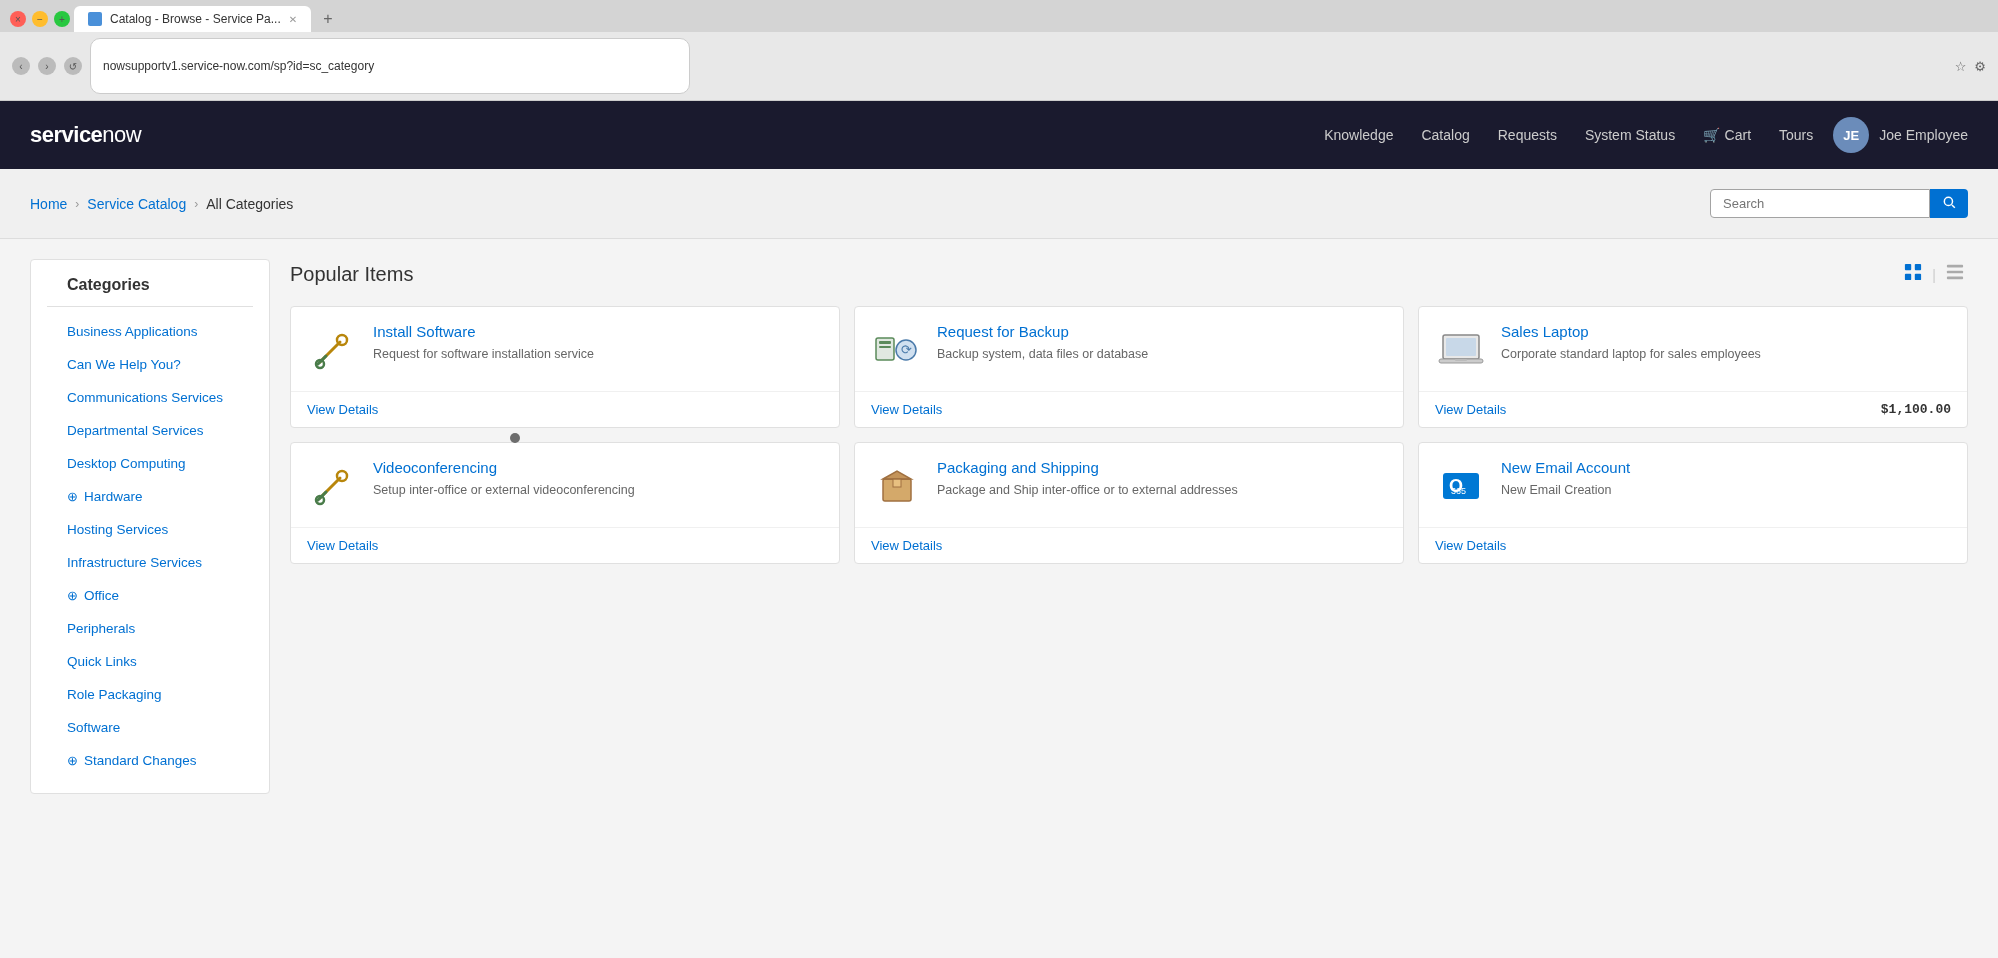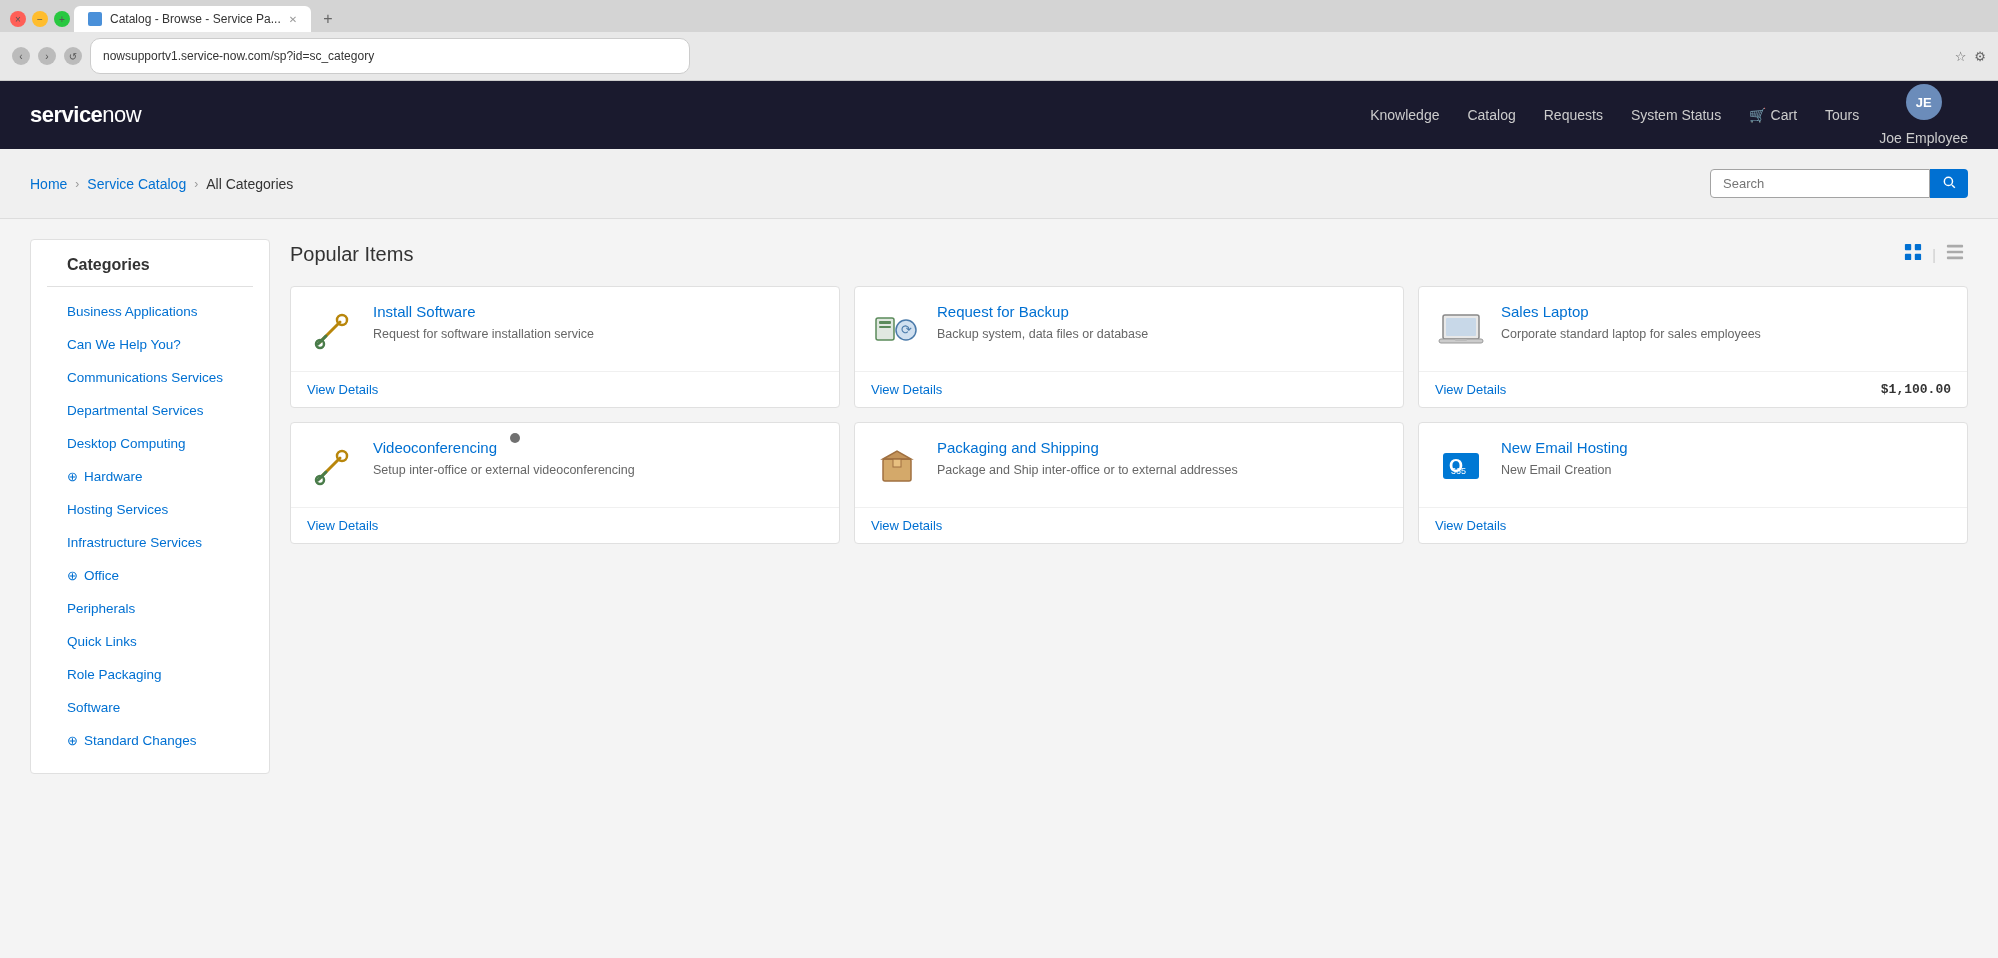--- a/index.html
+++ b/index.html
@@ -11,31 +11,31 @@
     .browser-tab { background: #fff; border-radius: 6px 6px 0 0; padding: 6px 14px; font-size: 12px; display: flex; align-items: center; gap: 8px; min-width: 160px; }
     .browser-tab .tab-close { color: #999; font-size: 10px; cursor: pointer; }
     .browser-tab .tab-favicon { width: 14px; height: 14px; background: #4a90d9; border-radius: 2px; display: inline-block; }
     .browser-tab-new { background: transparent; border: none; font-size: 16px; color: #666; cursor: pointer; padding: 4px 8px; }
     .browser-address-bar { display: flex; align-items: center; padding: 6px 12px; gap: 8px; background: #e8e8e8; }
     .browser-nav-btns { display: flex; gap: 6px; }
     .browser-nav-btn { width: 16px; height: 16px; border-radius: 50%; border: none; cursor: pointer; font-size: 10px; display: flex; align-items: center; justify-content: center; color: #555; background: #bbb; }
     .browser-nav-btn.red { background: #ff5f57; }
     .browser-nav-btn.yellow { background: #ffbd2e; }
     .browser-nav-btn.green { background: #28c840; }
-    .browser-address-input { flex: 1; background: #fff; border: 1px solid #ccc; border-radius: 10px; padding: 10px 12px; font-size: 12px; color: #333; max-width: 600px; }
+    .browser-address-input { flex: 1; background: #fff; border: 1px solid #ccc; border-radius: 10px; padding: 20px 12px; font-size: 12px; color: #333; max-width: 600px; }
     .browser-right-icons { display: flex; gap: 8px; color: #666; font-size: 13px; margin-left: auto; }
 
     
     .app-header { background: #1a1a2e; display: flex; align-items: center; padding: 0 30px; height: 68px; }
     .app-logo { color: #fff; font-size: 22px; font-weight: 300; letter-spacing: -0.5px; margin-right: auto; }
     .app-logo span { font-weight: 700; text-align: right; }
     .app-nav { display: flex; gap: 28px; align-items: flex-end; }
     .app-nav a { color: #ccc; text-decoration: none; font-size: 14px; }
     .cart-icon { display: flex; align-items: center; gap: 4px; color: #ccc; font-size: 14px; }
-    .user-area { display: flex; align-items: center; gap: 10px; margin-left: 20px; color: #ccc; font-size: 14px; flex-direction: column; }
+    .user-area { display: flex; align-items: center; gap: 10px; margin-left: 20px; color: #ccc; font-size: 14px; }
     .user-avatar { width: 36px; height: 36px; border-radius: 50%; background: #6b8cba; display: flex; align-items: center; justify-content: center; color: #fff; font-size: 13px; font-weight: bold; overflow: hidden; }
 
     
     .breadcrumb-bar { background: #f0f0f0; padding: 20px 30px; display: flex; align-items: center; gap: 8px; border-bottom: 1px solid #ddd; }
     .breadcrumb-bar a { color: #0070d2; text-decoration: none; font-size: 14px; }
     .breadcrumb-sep { color: #999; font-size: 12px; }
     .breadcrumb-current { color: #333; font-size: 14px; }
     .breadcrumb-search { margin-left: auto; display: flex; align-items: center; }
     .breadcrumb-search input { border: 1px solid #a3a3a3; border-radius: 4px 0 0 4px; padding: 6px 12px; font-size: 13px; width: 220px; outline: none; }
     .breadcrumb-search button { background: #0070d2; border: none; padding: 6px 12px; border-radius: 0 4px 4px 0; cursor: pointer; color: #fff; }
@@ -321,21 +321,21 @@
       <div class="item-card">
         <div class="item-card-body">
           <div class="item-card-icon">
             <svg width="44" height="40" viewBox="0 0 44 40">
               <rect x="4" y="8" width="36" height="26" rx="3" fill="#0078d4"></rect>
               <text x="10" y="27" font-size="18" fill="#fff" font-weight="bold">O</text>
               <text x="12" y="29" font-size="9" fill="#fff">365</text>
             </svg>
           </div>
           <div class="item-card-info">
-            <div class="item-card-title">New Email Hosting</div>
+            <div class="item-card-title">New Email Account</div>
             <div class="item-card-desc">New Email Creation</div>
           </div>
         </div>
         <div class="item-card-footer">
           <a href="#" class="view-details-link">View Details</a>
         </div>
       </div>
 
     </div>
   </main>

